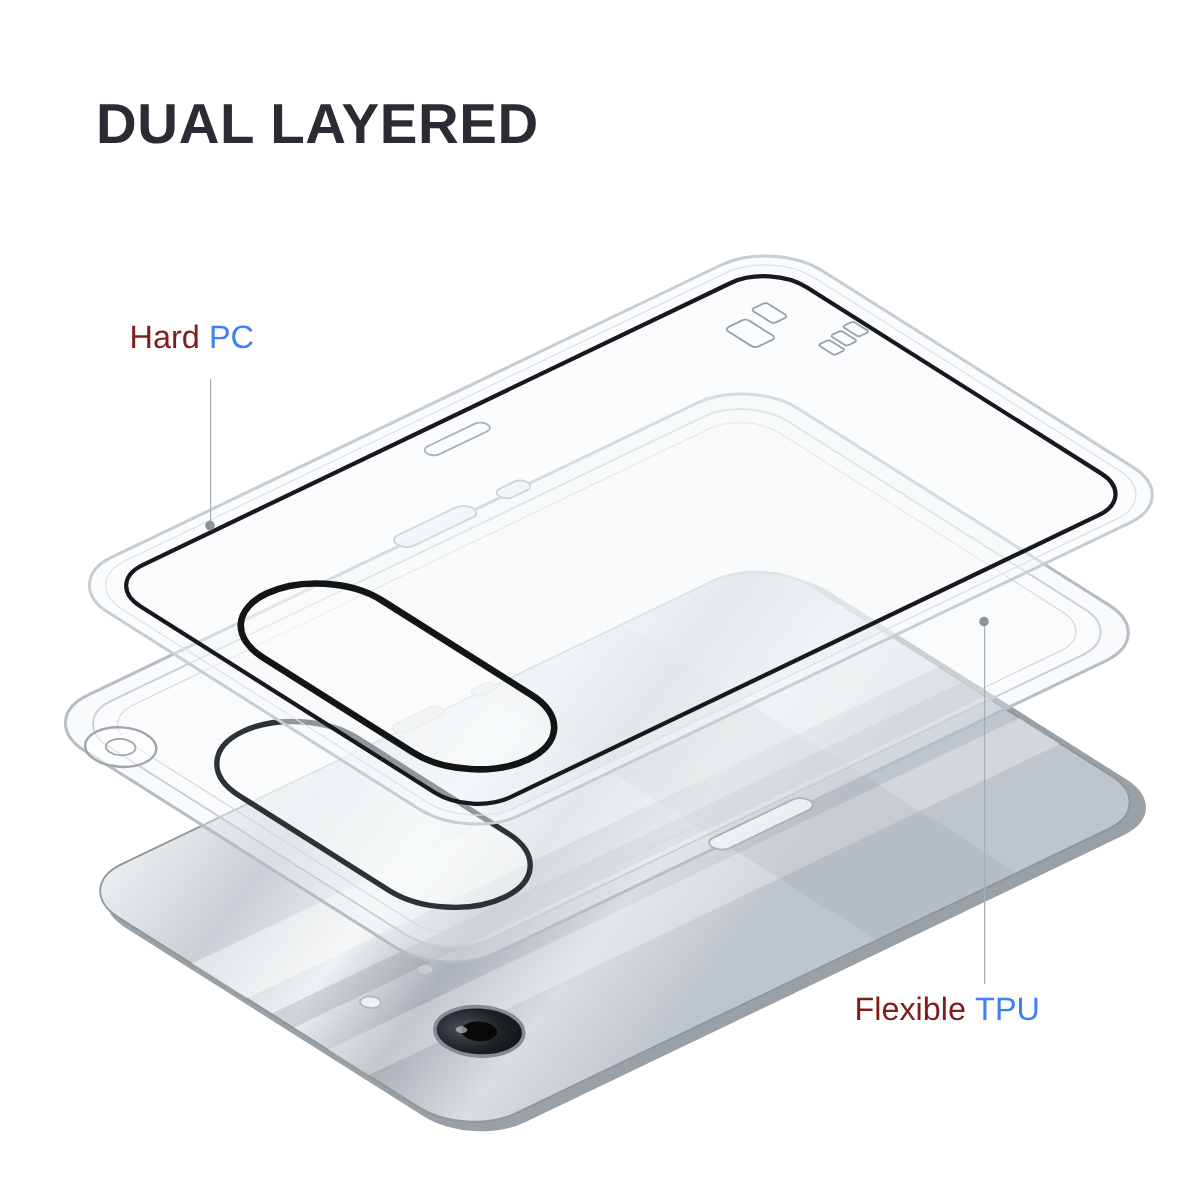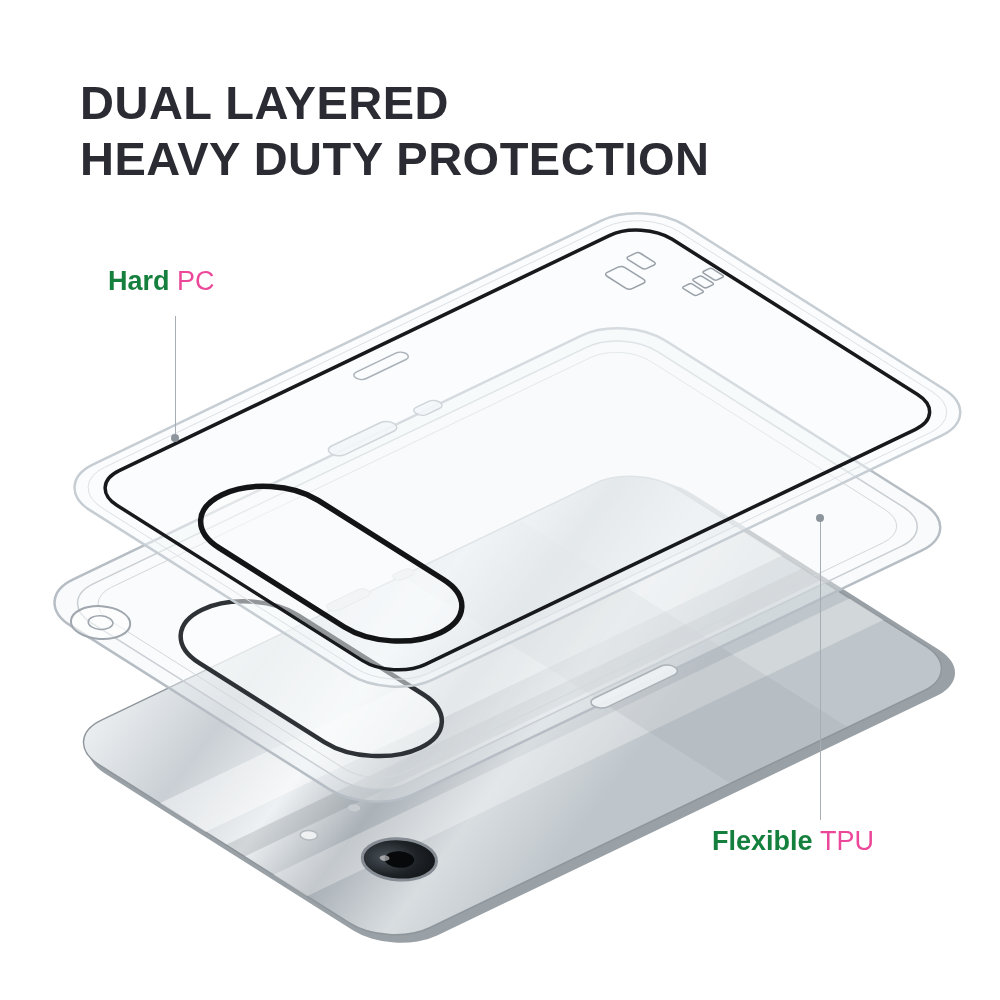--- a/index.html
+++ b/index.html
@@ -17,22 +17,22 @@
     font-weight:700;
     line-height:1.18;
     letter-spacing:0.5px;
     color:#2b2b33;
   }
   .callout{
     position:absolute;
     font-size:27px;
     white-space:nowrap;
   }
-  .callout .prefix{color:#15803d;margin-right:0.28em;font-weight:bold;}
-  .callout .material{color:#ec4899;margin-top:11px;}
+  .callout .prefix{color:#7f1d1d;margin-right:0.28em;}
+  .callout .material{color:#3b82f6;margin-top:11px;}
   .leader-line{
     position:absolute;
     width:1px;
     background:#a6adb3;
   }
   .leader-dot{
     position:absolute;
     width:8px;height:8px;
     border-radius:50%;
     background:#8d949b;
@@ -105,21 +105,20 @@
       <g fill="none" stroke="#9aa1a8" stroke-width="1.5">
         <rect x="596" y="112" width="10" height="16" rx="2" vector-effect="non-scaling-stroke"></rect>
         <rect x="610" y="109" width="10" height="16" rx="2" vector-effect="non-scaling-stroke"></rect>
         <rect x="624" y="106" width="10" height="16" rx="2" vector-effect="non-scaling-stroke"></rect>
       </g>
     </g>
   </svg>
 
   <h1 class="title">
     <span>DUAL LAYERED</span><br>
-    <span>HEAVY DUTY PROTECTION</span>
   </h1>
 
   <div class="callout" style="left:108px;top:266px">
     <span class="prefix">Hard</span><span class="material">PC</span>
   </div>
   <div class="leader-line" style="left:175px;top:316px;height:118px"></div>
   <div class="leader-dot" style="left:171px;top:434px"></div>
 
   <div class="callout" style="left:712px;top:826px">
     <span class="prefix">Flexible</span><span class="material">TPU</span>

